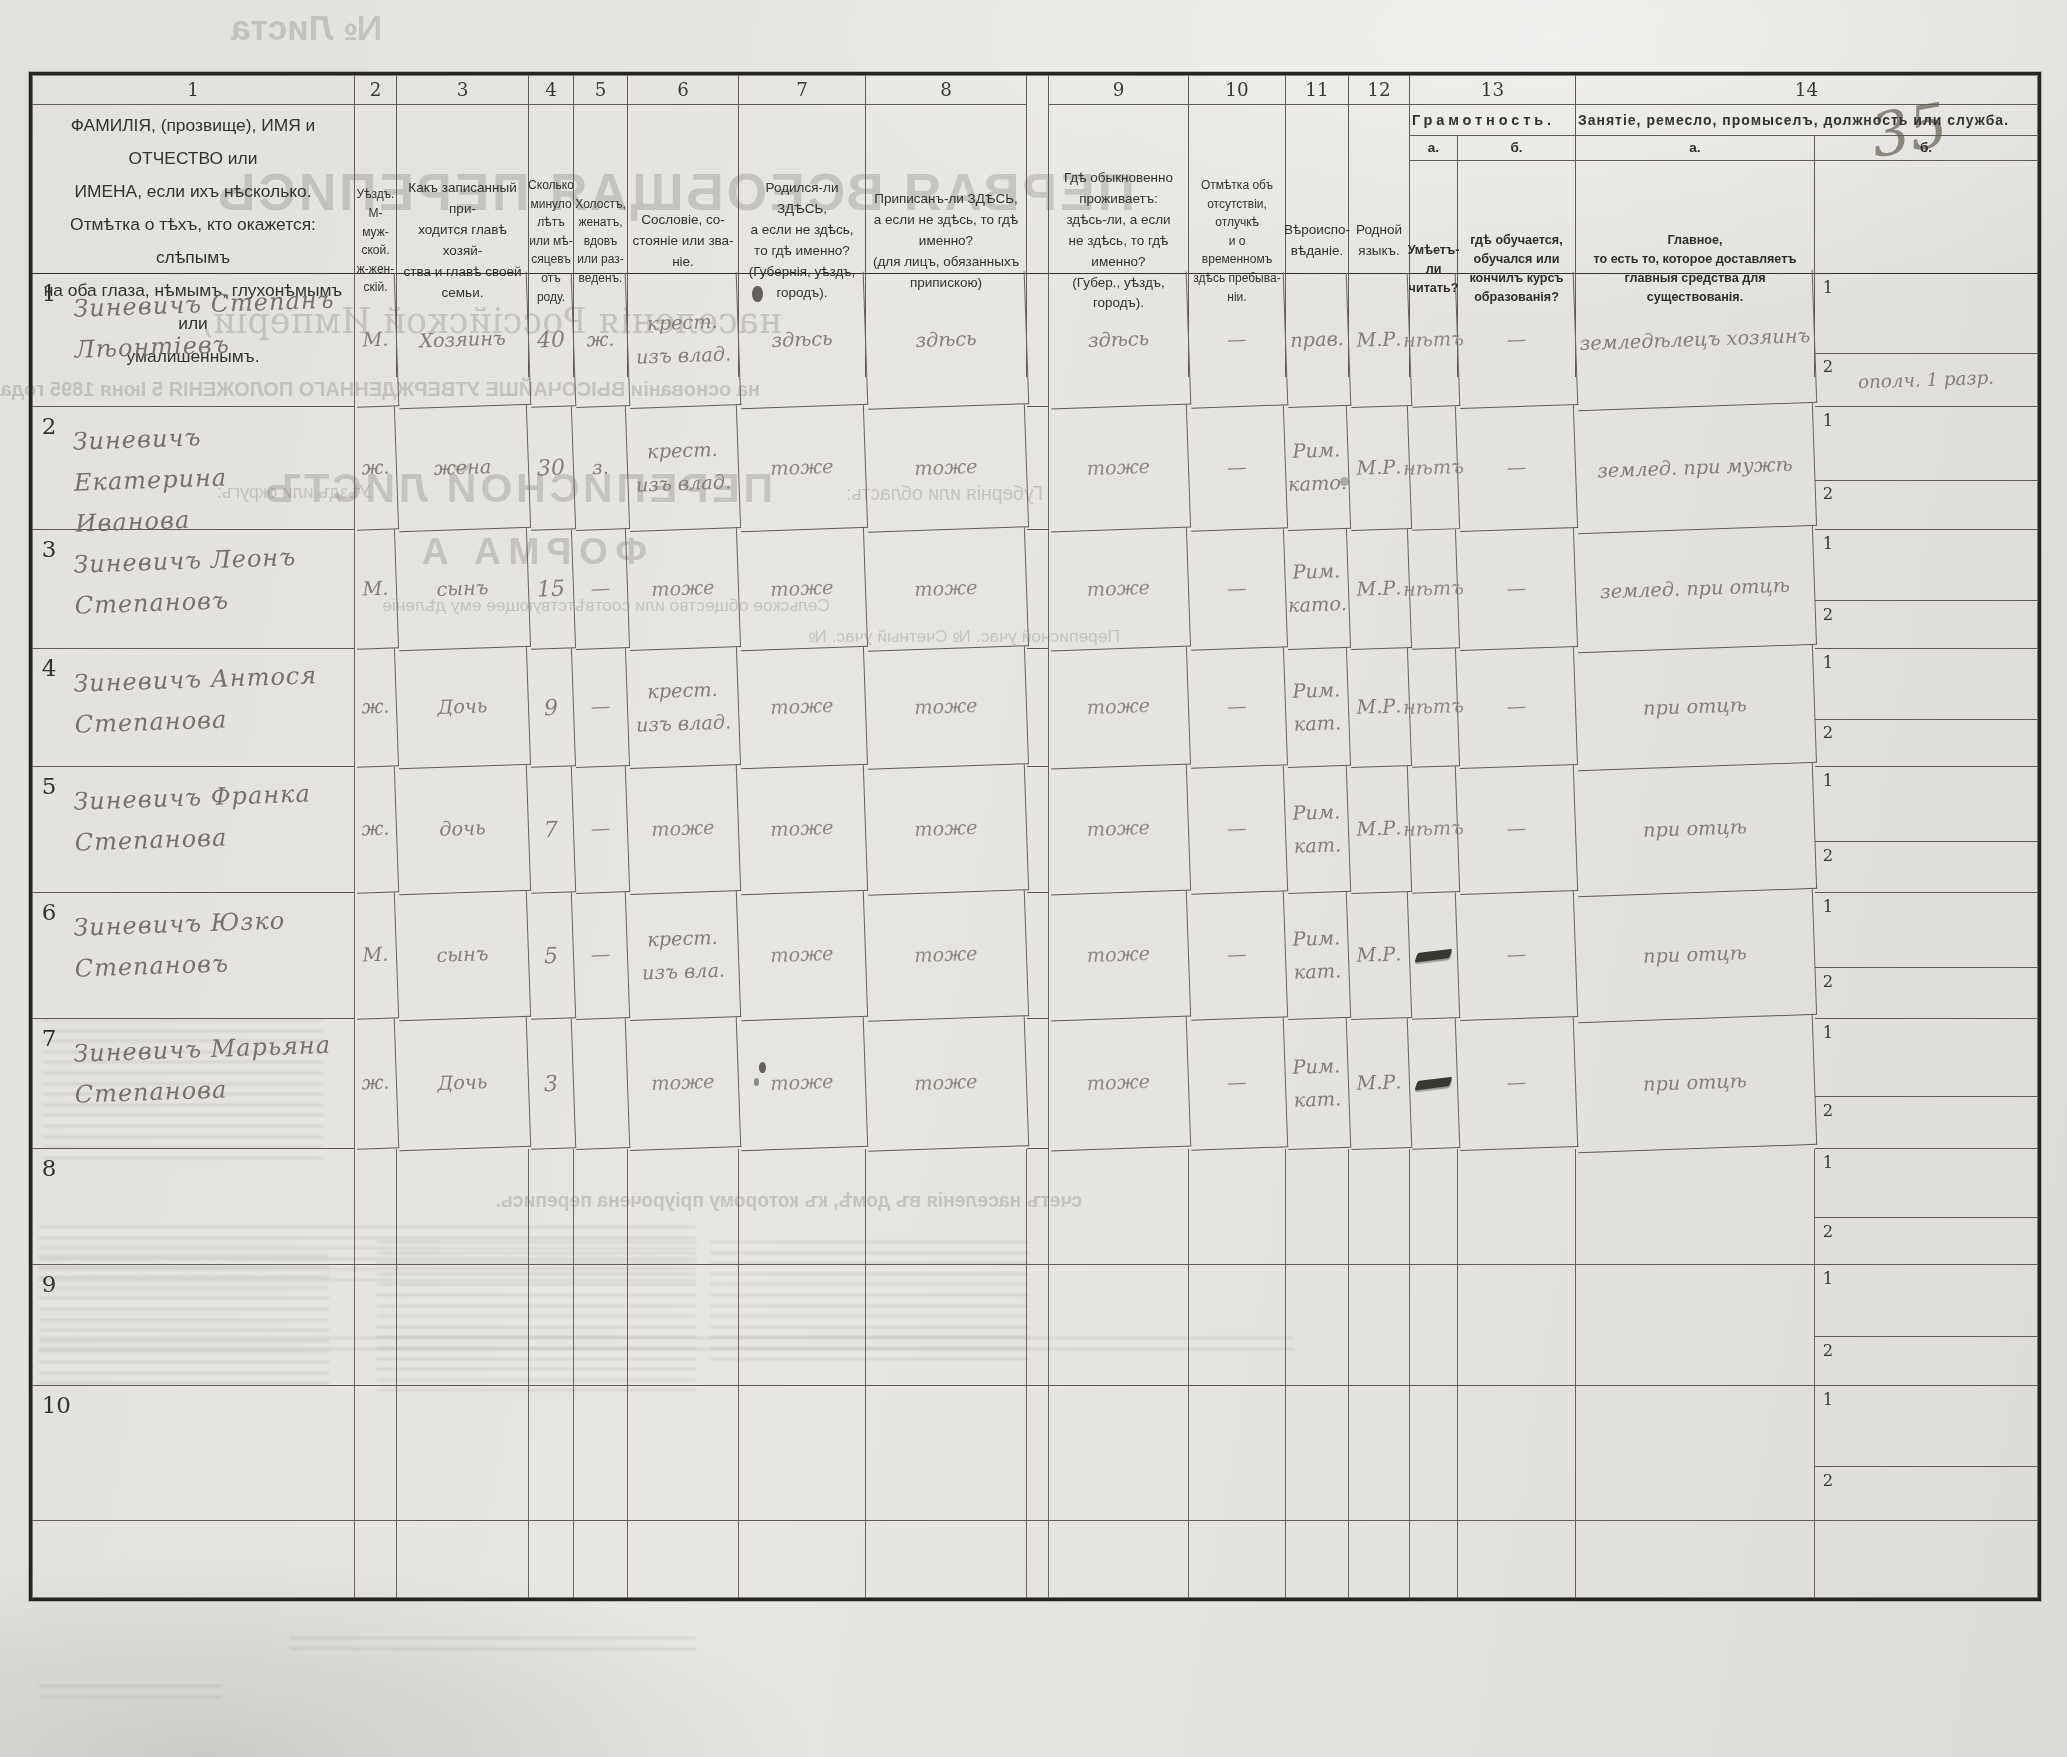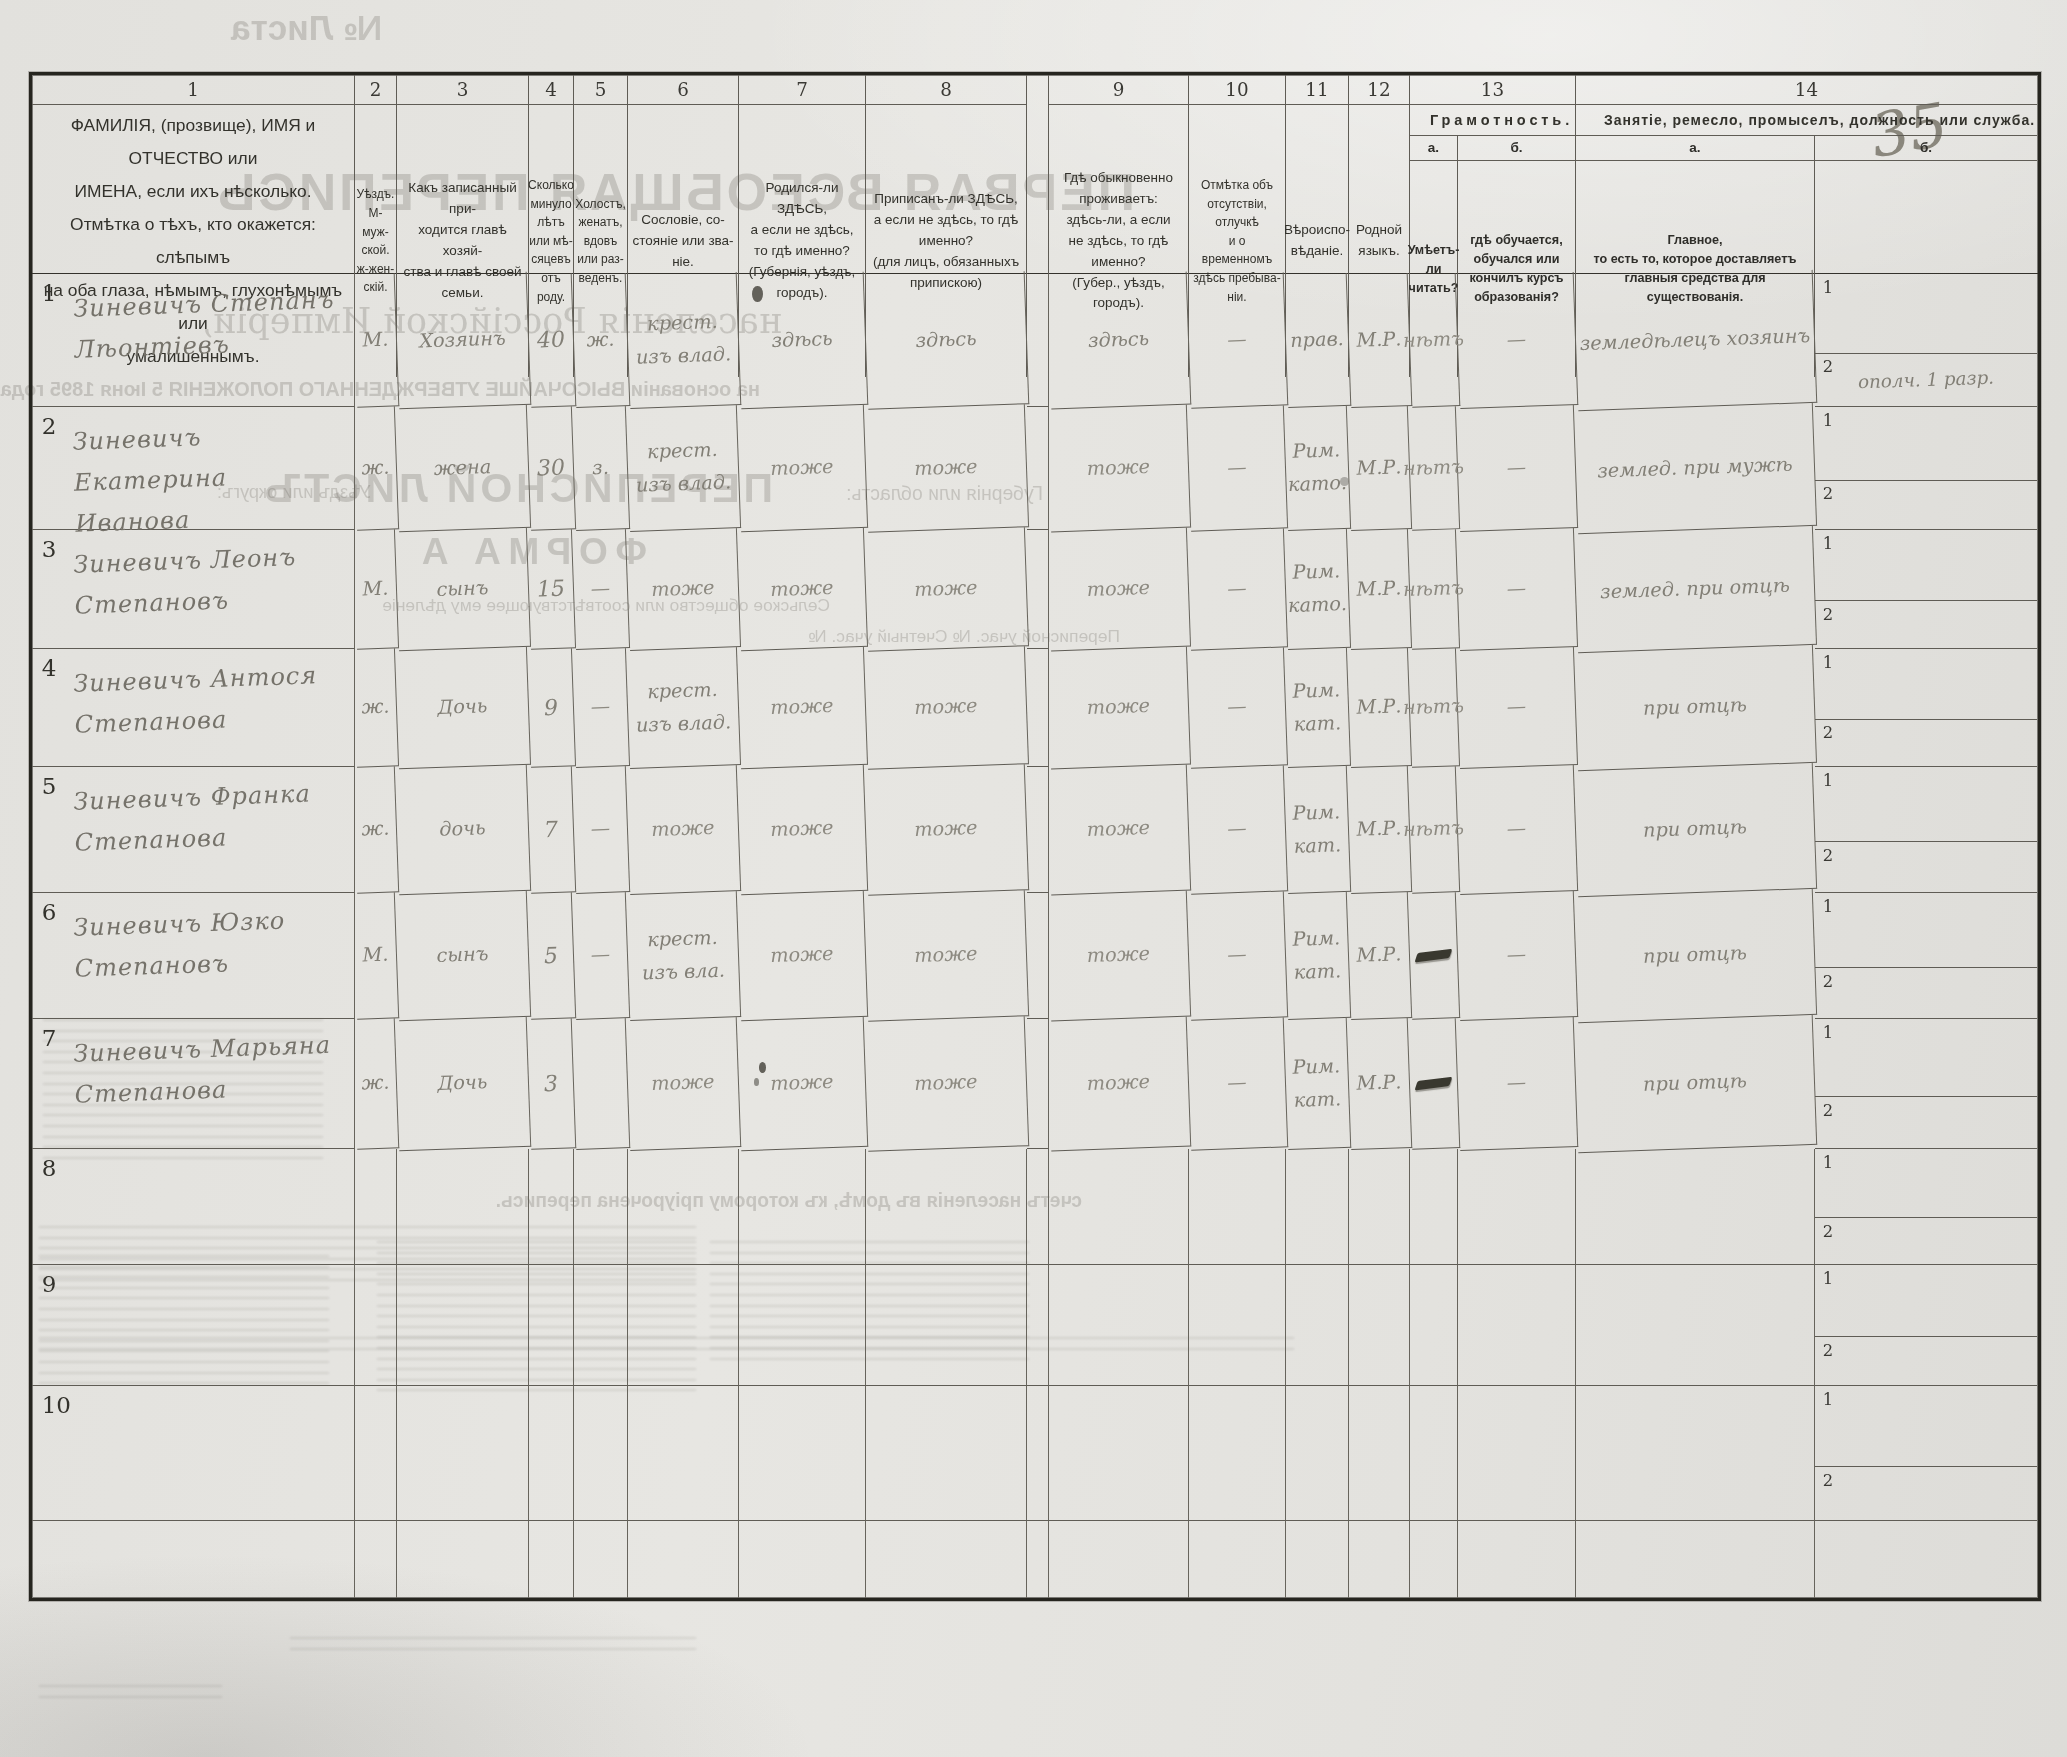--- a/index.html
+++ b/index.html
@@ -28,21 +28,21 @@
   .gbody>div:nth-child(17n){border-right:none;}
   .gbody>div:nth-child(n+171){border-bottom:none;}
   
   .hc{display:flex;flex-direction:column;}
   .num{height:29px;flex:none;border-bottom:1px solid #5f5c55;display:flex;align-items:center;justify-content:center;
     font-family:"DejaVu Serif",serif;font-size:18.3px;color:#3a3934;}
   .ht{flex:1;display:flex;align-items:center;justify-content:center;text-align:center;
     white-space:pre-line;font-weight:400;font-size:13.5px;line-height:1.55;padding:3.9px 2.9px;color:#33322c;}
   .ht.big{font-size:17.4px;line-height:1.9;}
   .ht.tiny{font-size:12px;}
-  .grpTitle{flex:none;border-bottom:1px solid #5f5c55;text-align:right;font-weight:700;
+  .grpTitle{flex:none;border-bottom:1px solid #5f5c55;text-align:left;font-weight:700;
     font-size:14.5px;letter-spacing:3.9px;padding:6.8px 1.9px;color:#33322c;}
   .grpTitle.occ{letter-spacing:1px;font-size:14px;}
   .subgrid{flex:1;display:grid;}
   .g13{grid-template-columns:48px 1fr;}
   .g14{grid-template-columns:239px 1fr;}
   .subcol{display:flex;flex-direction:column;min-width:0;}
   .subcol.brd{border-right:1px solid #5f5c55;}
   .lab{flex:none;border-bottom:1px solid #5f5c55;text-align:center;font-weight:700;font-size:13.5px;padding:4.8px 0;}
   .txt{flex:1;display:flex;align-items:center;justify-content:center;text-align:center;
     white-space:pre-line;font-weight:700;font-size:12.6px;line-height:1.5;padding:3.9px 2.9px;}

